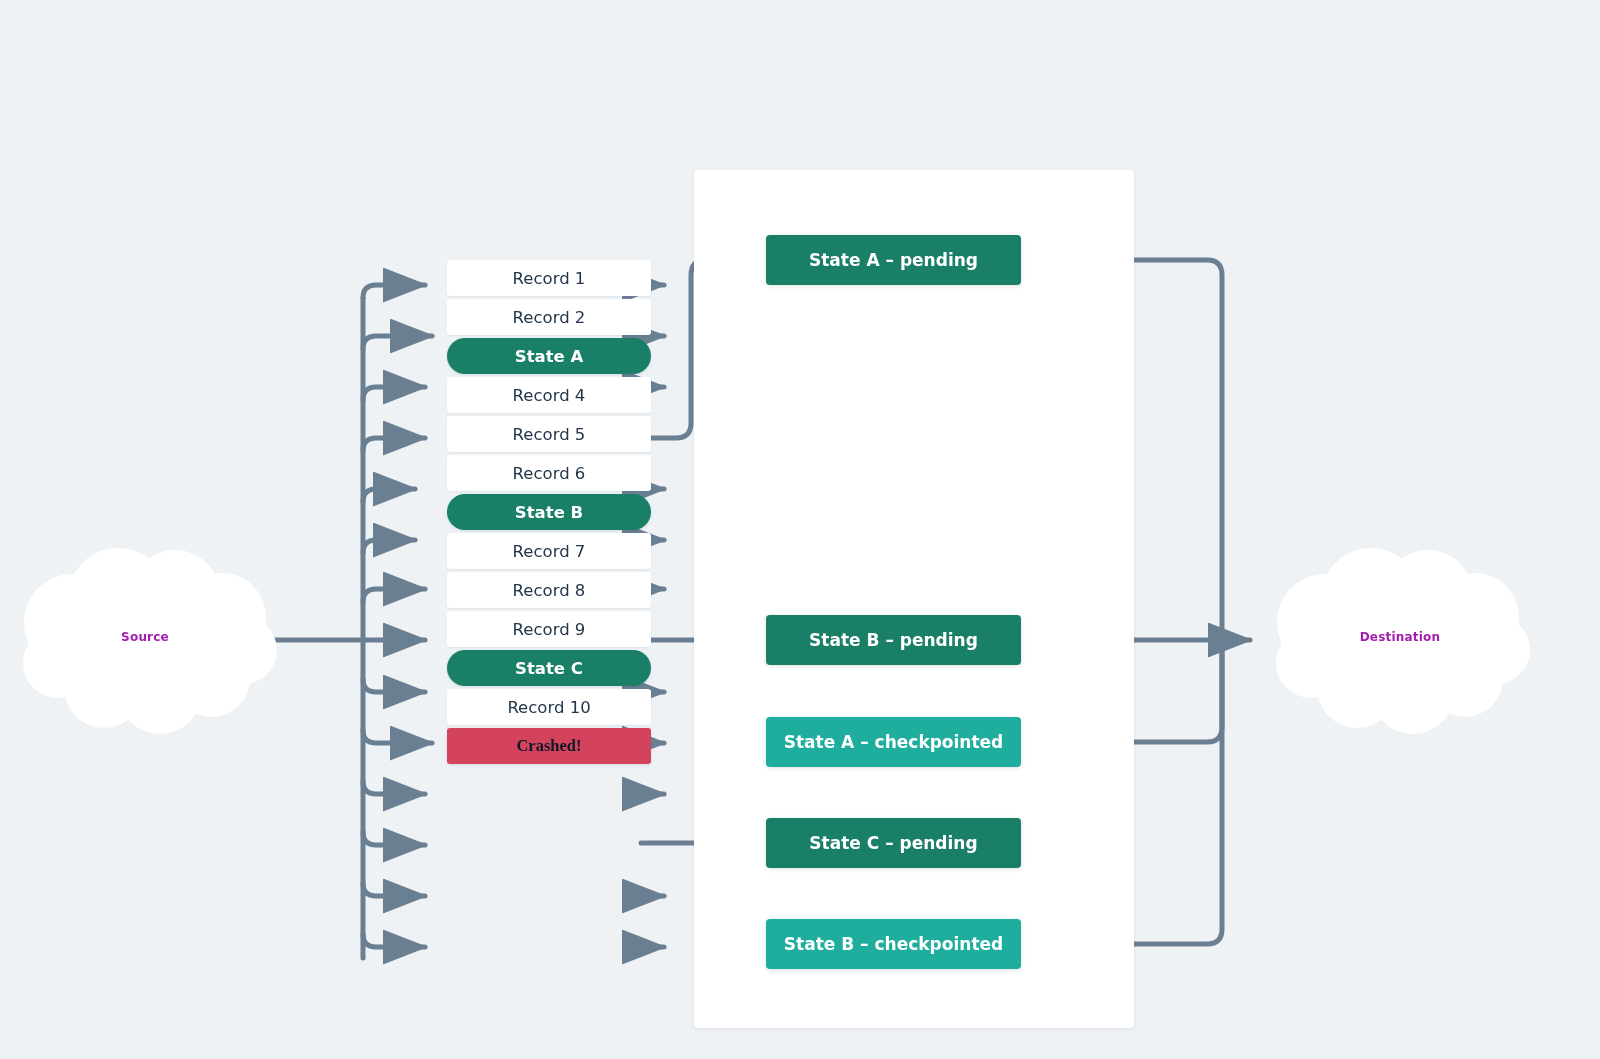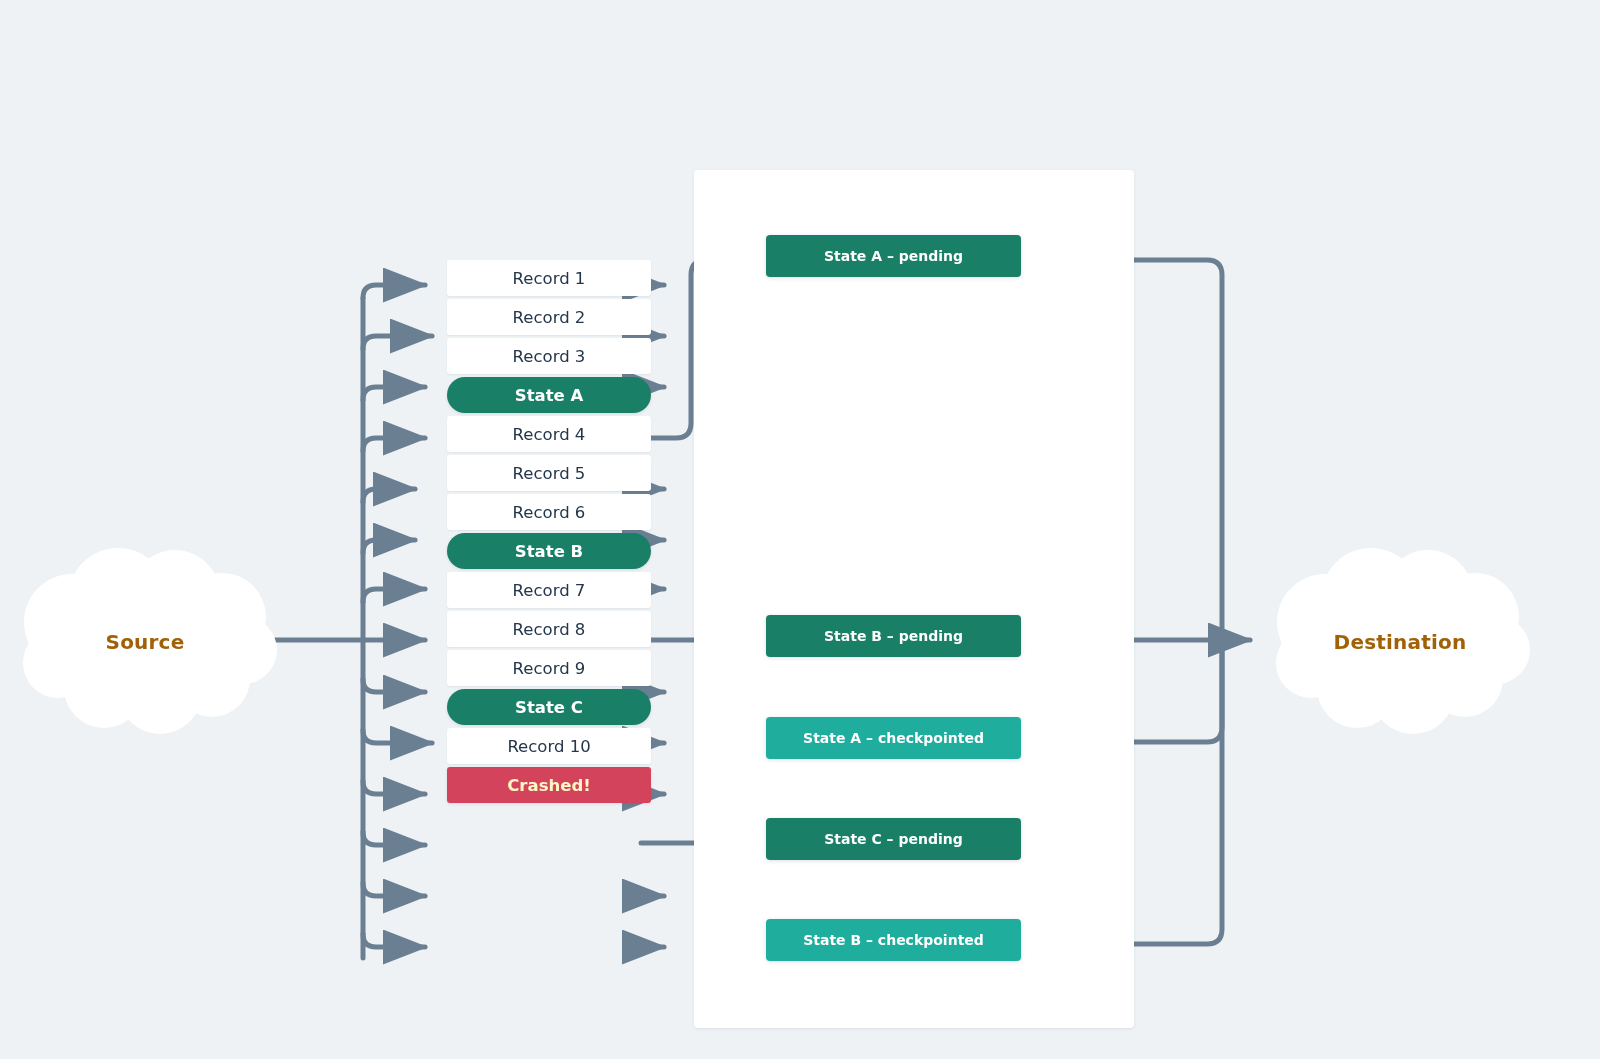--- a/index.html
+++ b/index.html
@@ -46,23 +46,23 @@
     width: 440px;
     text-align: center;
     font-size: 17.5px;
     font-weight: bold;
     color: #1b2a3d;
     letter-spacing: 0.1px;
   }
 
   
   .cloud-label {
-    font-size: 20px;
-    font-weight: bold;
-    color: #a16207;
+    font-size: 12px;
+    font-weight: bold;
+    color: #a21caf;
     text-align: center;
     letter-spacing: 0.2px;
   }
   #source-label { left: 45px; top: 630px; width: 200px; }
   #destination-label { left: 1300px; top: 630px; width: 200px; }
 
   
   #stack {
     left: 447px;
     top: 260px;
@@ -87,35 +87,36 @@
   }
   .row.state {
     background: #1a7f67;
     color: #ffffff;
     font-weight: bold;
     box-shadow: 0 1px 3px rgba(40,60,80,0.13);
     border-radius: 22px;
   }
   .row.crashed {
     background: #d4435c;
-    color: #fef9c3;
+    color: #0f172a;
     font-weight: bold;
     box-shadow: 0 1px 3px rgba(40,60,80,0.13);
+    font-family: Liberation Serif, serif;
   }
 
   
   .pbox {
     position: absolute;
     width: 255px;
-    height: 42px;
+    height: 50px;
     display: flex;
     align-items: center;
     justify-content: center;
     border-radius: 4px;
-    font-size: 14px;
+    font-size: 17px;
     font-weight: bold;
     color: #ffffff;
     box-shadow: 0 1px 4px rgba(40,60,80,0.16);
   }
   .pbox.pending { background: #1a7f67; }
   .pbox.checkpointed { background: #1fae9e; align-items: center; }
 </style>
 </head>
 <body>
 
@@ -212,23 +213,20 @@
   <div class="abs cloud-label" id="source-label">Source</div>
   <div class="abs cloud-label" id="destination-label">Destination</div>
 
   <div class="abs" id="stack">
       <div class="row record">
         <span>Record 1</span>
       </div>
       <div class="row record">
         <span>Record 2</span>
       </div>
-      <div class="row record">
-        <span>Record 3</span>
-      </div>
       <div class="row state">
         <span>State A</span>
       </div>
       <div class="row record">
         <span>Record 4</span>
       </div>
       <div class="row record">
         <span>Record 5</span>
       </div>
       <div class="row record">

